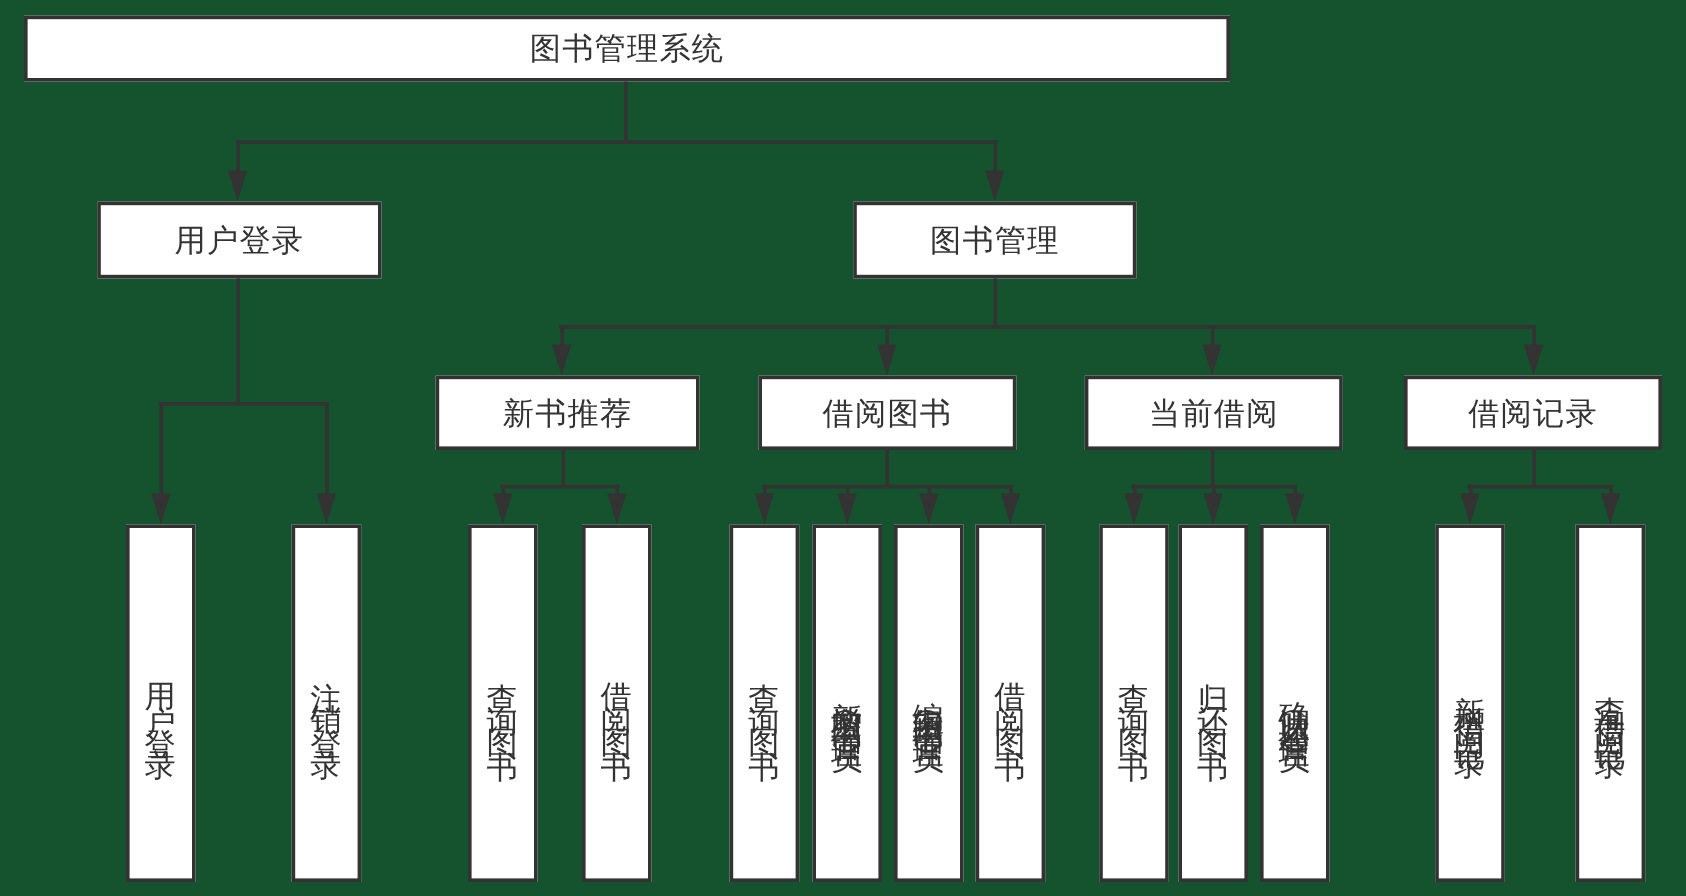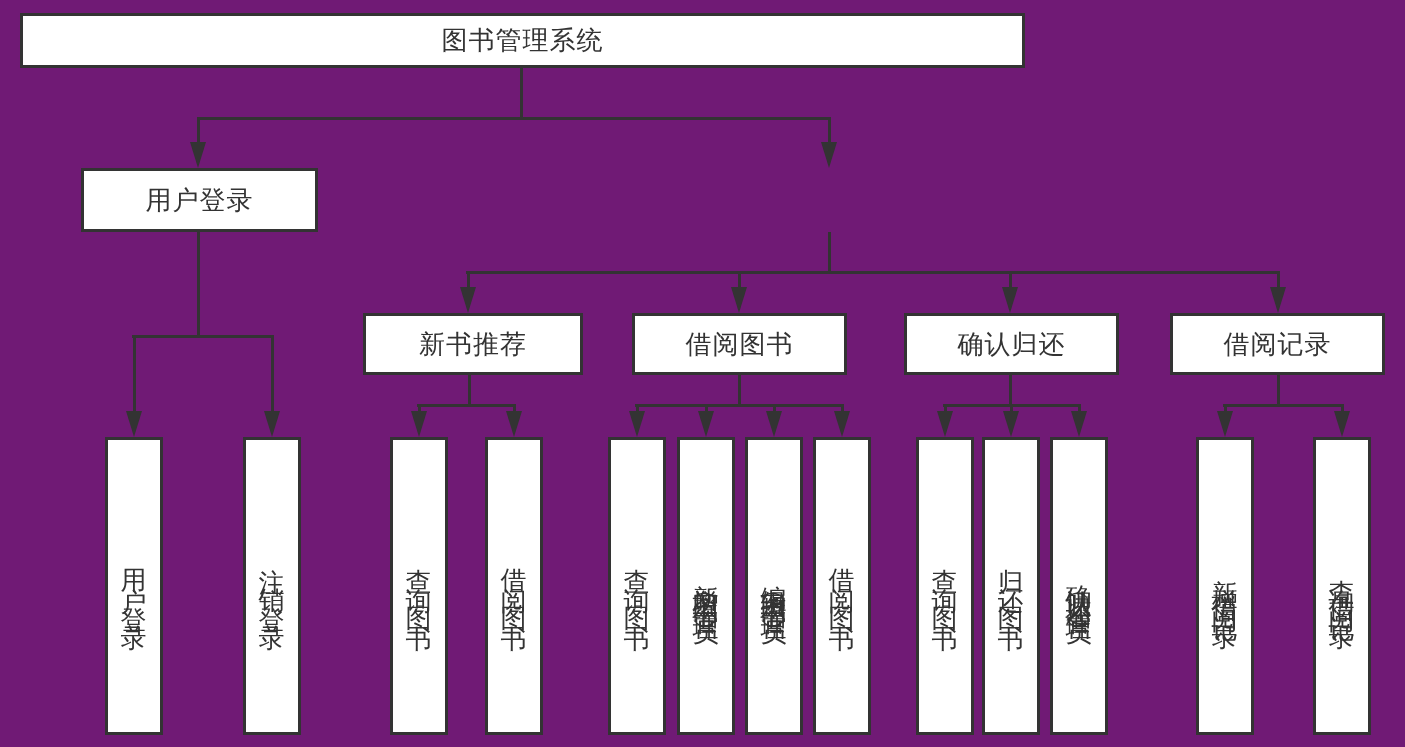--- a/index.html
+++ b/index.html
@@ -1,17 +1,17 @@
 <!DOCTYPE html>
 <html><head>
 <meta charset="utf-8">
 <style>
   html,body{margin:0;padding:0;background:#ffffff;}
   .stage{
-    position:relative;width:1405px;height:747px;background:#701a75;overflow:hidden;
+    position:relative;width:1405px;height:747px;background:#14532d;overflow:hidden;
     font-family:"Liberation Sans","DejaVu Sans",sans-serif;color:#333333;
   }
   
   .hbox{
     position:absolute;background:#ffffff;border:3px solid #333333;box-sizing:border-box;
     display:flex;align-items:center;justify-content:center;
     font-size:26px;letter-spacing:1px;color:#333333;
   }
   .vbox{
     position:absolute;top:437px;width:58px;height:298px;
@@ -50,20 +50,23 @@
   <div class="vline" style="left:520px;top:68px;height:51px;"></div>
   <div class="hline" style="left:197px;top:117px;width:634px;"></div>
   <div class="vline" style="left:197px;top:117px;height:27px;"></div>
   <div class="ahead" style="left:190px;top:142px;"></div>
   <div class="vline" style="left:828px;top:117px;height:27px;"></div>
   <div class="ahead" style="left:821px;top:142px;"></div>
 
   <div class="hbox" style="left:81px;top:168px;width:237px;height:64px;">
     <span>用户登录</span>
   </div>
+  <div class="hbox" style="left:711px;top:168px;width:236px;height:64px;">
+    <span>图书管理</span>
+  </div>
 
   <div class="vline" style="left:197px;top:232px;height:105px;"></div>
   <div class="hline" style="left:132px;top:335px;width:142px;"></div>
   <div class="vline" style="left:133px;top:335px;height:77px;"></div>
   <div class="ahead" style="left:126px;top:411px;"></div>
   <div class="vline" style="left:271px;top:335px;height:77px;"></div>
   <div class="ahead" style="left:264px;top:411px;"></div>
 
   <div class="vline" style="left:828px;top:232px;height:41px;"></div>
   <div class="hline" style="left:466px;top:271px;width:814px;"></div>
@@ -76,21 +79,21 @@
   <div class="vline" style="left:1277px;top:271px;height:17px;"></div>
   <div class="ahead" style="left:1270px;top:287px;"></div>
 
   <div class="hbox" style="left:363px;top:313px;width:220px;height:62px;">
     <span>新书推荐</span>
   </div>
   <div class="hbox" style="left:632px;top:313px;width:215px;height:62px;">
     <span>借阅图书</span>
   </div>
   <div class="hbox" style="left:904px;top:313px;width:215px;height:62px;">
-    <span>确认归还</span>
+    <span>当前借阅</span>
   </div>
   <div class="hbox" style="left:1170px;top:313px;width:215px;height:62px;">
     <span>借阅记录</span>
   </div>
 
   <div class="vline" style="left:468px;top:375px;height:31px;"></div>
   <div class="hline" style="left:417px;top:404px;width:99px;"></div>
   <div class="vline" style="left:418px;top:404px;height:8px;"></div>
   <div class="ahead" style="left:411px;top:411px;"></div>
   <div class="vline" style="left:513px;top:404px;height:8px;"></div>

